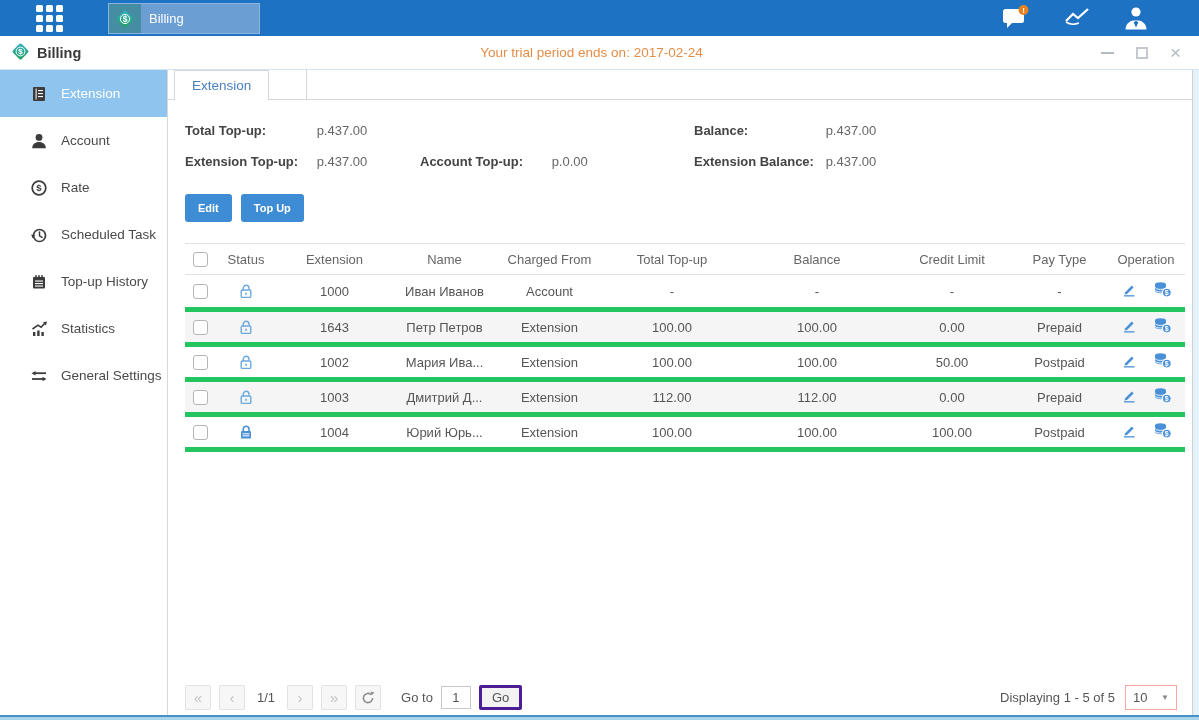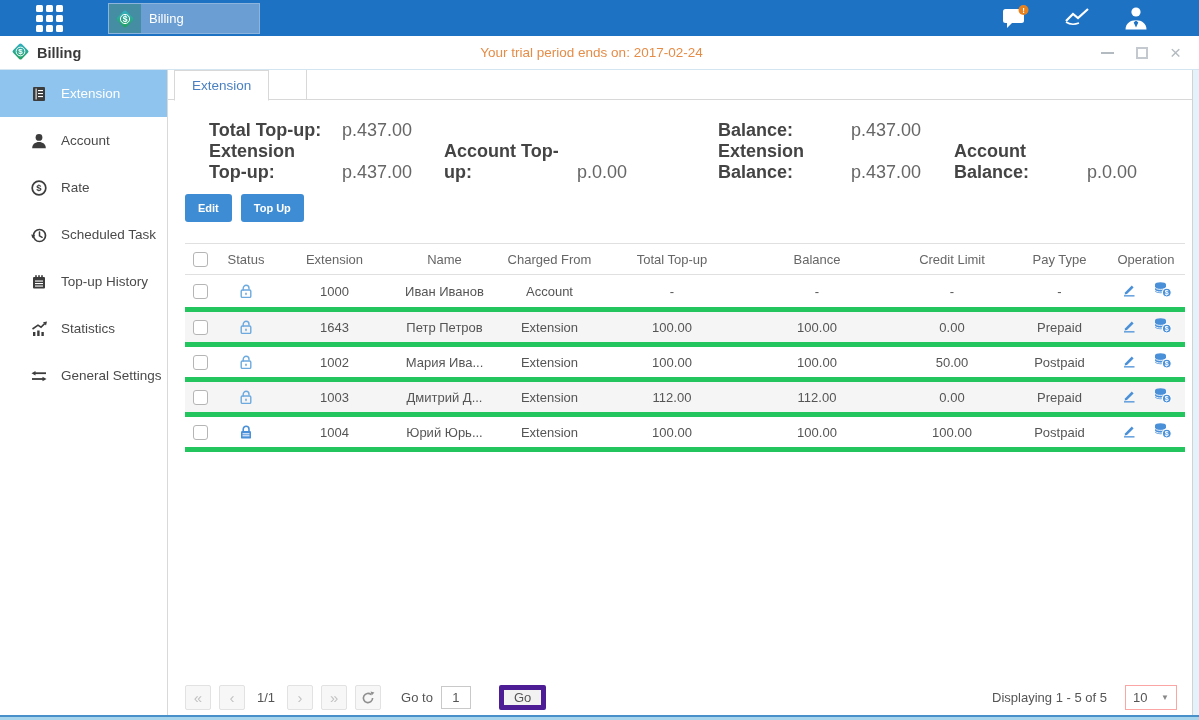--- a/index.html
+++ b/index.html
@@ -45,21 +45,21 @@
   .side-item svg { flex-shrink:0; }
 
   .main { flex:1; position:relative; background:#fff; }
   .tabstrip { height:30px; border-bottom:1px solid #d8d8d8; display:flex; padding-left:6px; }
   .tab { height:31px; margin-bottom:-1px; border:1px solid #d8d8d8; border-bottom-color:#fff;
     background:#fff; display:flex; align-items:center; padding:0 17px;
     color:#4a80c2; font-size:13.5px; cursor:pointer; }
   .tab-stub { width:38px; height:30px; border-right:1px solid #d8d8d8; }
 
   .content { padding:0 14px 0 17px; }
-  .summary { margin-top:15px; font-size:18px;margin-left:24px; }
+  .summary { margin-top:15px; font-size:13px; }
   .summary-row { display:flex; height:31px; align-items:center; }
   .sc1 { width:235px; } .sc2 { width:274px; } .sc3 { width:236px; } .sc4 { flex:1; }
   .sum-label { font-weight:bold; color:#444; display:inline-block; width:128px; }
   .sum-value { color:#666; }
 
   .toolbar { margin-top:17px; display:flex; gap:9px; }
   .btn-primary { background:#3e8cd4; color:#ffffff; border:none; height:28px; padding:0 13px;
     font-size:11px; font-weight:bold; border-radius:3px; font-family:inherit; cursor:pointer; }
 
   .table-wrap { margin-top:21px; }
@@ -78,23 +78,23 @@
   .pagination { position:absolute; left:17px; right:22px; bottom:10px;
     display:flex; align-items:center; font-size:13px; color:#555; }
   .pg-left { display:flex; align-items:center; gap:8px; }
   .pg-btn { width:26px; height:25px; background:#f7f7f7; border:1px solid #e2e2e2;
     display:inline-flex; align-items:center; justify-content:center;
     color:#c2c2c2; font-size:15px; border-radius:2px; cursor:pointer; }
   .page-indicator { margin:0 4px; }
   .goto-label { margin-left:12px; }
   .goto-input { width:30px; height:23px; border:1px solid #c9c9c9; text-align:center;
     font-size:13px; font-family:inherit; color:#555; }
-  .go-btn { height:25px; padding:0 10px; background:#f2f2f2; border:5px solid #4c1d95;
-    font-size:13px; color:#555; border-radius:2px; font-family:inherit; cursor:pointer;margin-left:20px; }
-  .pg-right { margin-left:auto; display:flex; align-items:center; gap:18px;justify-content:center; }
+  .go-btn { height:25px; padding:0 10px; background:#f2f2f2; border:3px solid #4c1d95;
+    font-size:13px; color:#555; border-radius:2px; font-family:inherit; cursor:pointer; }
+  .pg-right { margin-left:auto; display:flex; align-items:center; gap:10px;justify-content:center; }
   .page-size { width:52px; height:25px; border:1px solid #fca5a5; background:#fff;
     display:flex; align-items:center; justify-content:space-between; padding:0 7px; cursor:pointer; }
   .caret { font-size:8px; color:#888; }
 
   .bottom-strip { position:absolute; left:0; right:0; bottom:0; height:5px;
     background:linear-gradient(to bottom,#4790c9 0,#4790c9 2px,#a8d4ec 2px,#a8d4ec 5px); }
   .right-strip { position:absolute; top:70px; right:0; bottom:5px; width:7px;
     background:#e3f2fb; border-left:1px solid #d2d2d2; }
 </style>
 </head>
@@ -275,24 +275,20 @@
               <span class="sum-label">Extension Top-up:</span>
               <span class="sum-value">p.437.00</span>
             </div>
             <div class="sc2">
               <span class="sum-label">Account Top-up:</span>
               <span class="sum-value">p.0.00</span>
             </div>
             <div class="sc3">
               <span class="sum-label">Extension Balance:</span>
               <span class="sum-value">p.437.00</span>
-            </div>
-            <div class="sc4">
-              <span class="sum-label">Account Balance:</span>
-              <span class="sum-value">p.0.00</span>
             </div>
           </div>
         </div>
 
         <div class="toolbar">
           <button class="btn-primary">Edit</button>
           <button class="btn-primary">Top Up</button>
         </div>
 
         <div class="table-wrap">

